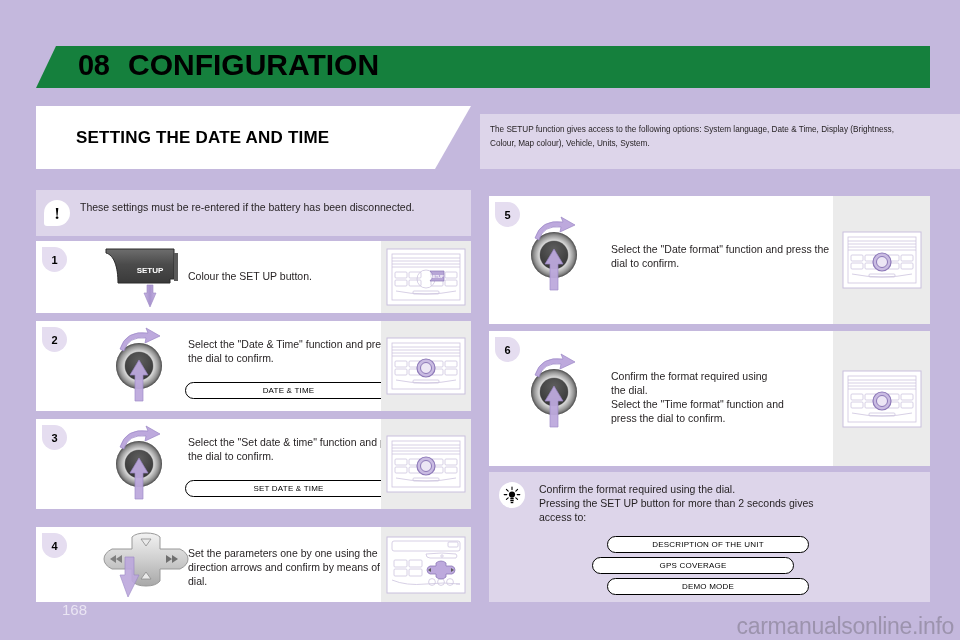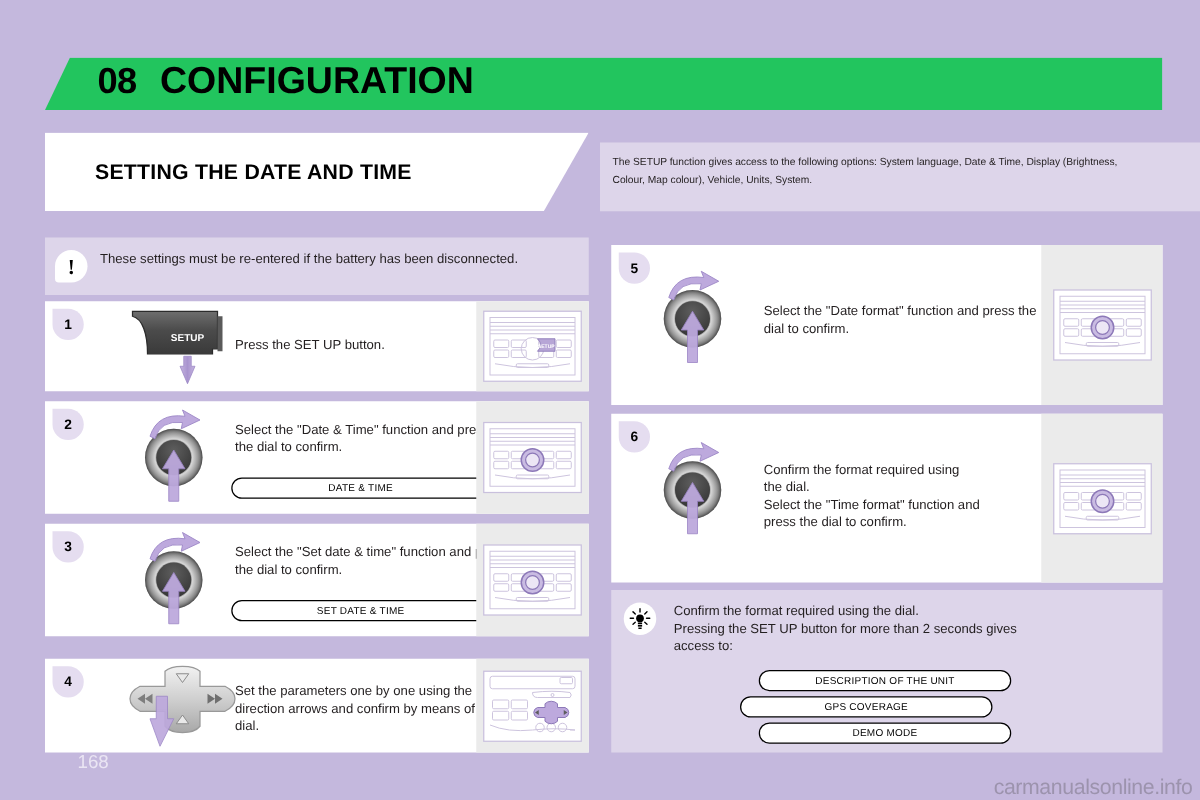--- a/index.html
+++ b/index.html
@@ -15,21 +15,21 @@
     position: relative;
   }
 
   
   .chapter-header {
     position: absolute;
     left: 36px;
     top: 46px;
     width: 894px;
     height: 42px;
-    background: #22c55e;
+    background: #15803d;
     clip-path: polygon(20px 0, 100% 0, 100% 100%, 0 100%);
   }
   .chapter-header .ch-num {
     position: absolute;
     left: 42px;
     top: 3px;
     font-size: 29px;
     font-weight: bold;
     color: #000;
     letter-spacing: -0.5px;
@@ -201,21 +201,21 @@
     bottom: 22px;
     font-size: 15px;
     color: #eae5f3;
     font-weight: normal;
     margin-left: 28px;
   }
   .watermark {
     position: absolute;
     right: 6px;
     bottom: 0px;
-    font-size: 17px;
+    font-size: 23px;
     color: #9c93ad;
     letter-spacing: -0.3px;
   }
 </style>
 </head>
 <body>
 
 <div class="chapter-header">
   <span class="ch-num">08</span>
   <span class="ch-title">CONFIGURATION</span>
@@ -253,21 +253,21 @@
           <stop offset="1" stop-color="#c6b5e0"></stop>
         </linearGradient>
       </defs>
       <path d="M2 2 L70 2 L70 32 L66 32 L66 36 L14 36 C14 20 10 8 2 6 Z" fill="url(#gsetup)" stroke="#2b2b2b" stroke-width="1"></path>
       <path d="M70 6 L74 6 L74 34 L70 34 Z" fill="#5a5a5a"></path>
       <text x="46" y="26" font-family="Liberation Sans, sans-serif" font-size="8" font-weight="bold" fill="#ffffff" text-anchor="middle">SETUP</text>
       <path d="M46 60 L40 46 L43 46 L43 38 L49 38 L49 46 L52 46 Z" fill="url(#garrow)" stroke="#9a86c4" stroke-width="0.6"></path>
     </svg>
   </div>
 
-  <div class="step-text" style="left:152px; top:28px; width:215px;">Press the SET UP button.</div>
+  <div class="step-text" style="left:152px; top:28px; width:215px;">Colour the SET UP button.</div>
 
   <div class="imgpanel">
     <svg width="80" height="58" viewBox="0 0 80 58">
       <rect x="1" y="1" width="78" height="56" fill="#ffffff" stroke="#c9c0dd" stroke-width="1"></rect>
       <g stroke="#cdc4de" stroke-width="0.8" fill="none">
         <rect x="6" y="6" width="68" height="46"></rect>
         <line x1="6" y1="10" x2="74" y2="10"></line>
           <line x1="6" y1="13" x2="74" y2="13"></line>
         <line x1="6" y1="16" x2="74" y2="16"></line>
           <line x1="6" y1="19" x2="74" y2="19"></line>

